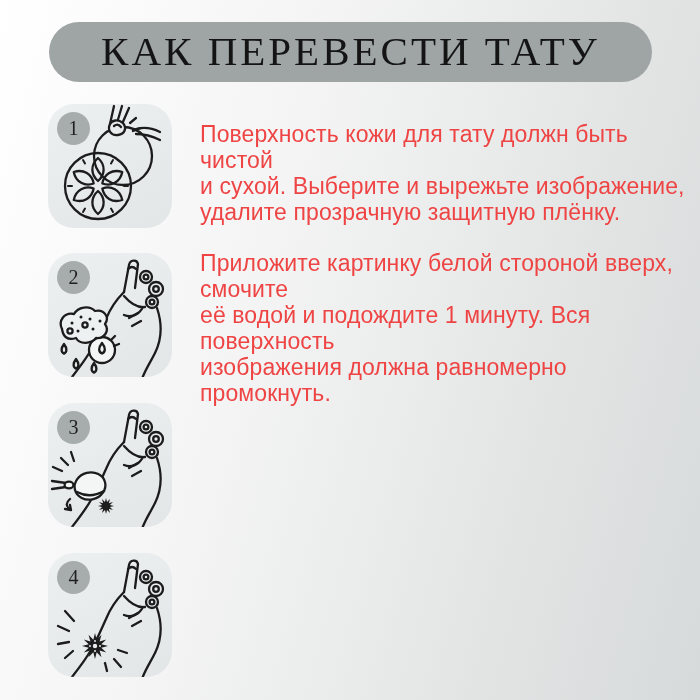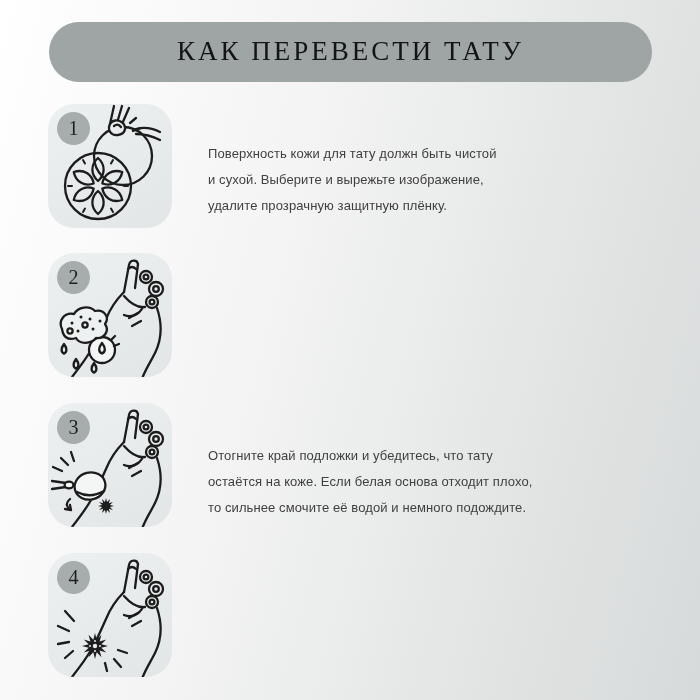--- a/index.html
+++ b/index.html
@@ -9,43 +9,43 @@
     background:linear-gradient(105deg,#ffffff 0%,#f4f4f4 38%,#e2e4e4 75%,#d7dada 100%);
     position:relative;
   }
   .title-pill{
     position:absolute;left:49px;top:22px;width:603px;height:60px;
     background:#9ea5a4;border-radius:31px;
     display:flex;align-items:center;justify-content:center;
   }
   .title-pill span{
     font-family:"Liberation Serif","DejaVu Serif",serif;
-    font-size:27px;color:#141414;letter-spacing:3px;white-space:nowrap;
+    font-size:41px;color:#141414;letter-spacing:3px;white-space:nowrap;
     transform:translateY(-1px);
   }
   .step{position:absolute;left:0;right:0;height:124px;}
   .step-1{top:104px;} .step-2{top:253px;} .step-3{top:403px;} .step-4{top:553px;}
   .card{
     position:absolute;left:48px;top:0;width:124px;height:124px;
     background:linear-gradient(150deg,#edf0f0 0%,#e7eaeb 60%,#e2e6e7 100%);
     border-radius:26px;overflow:hidden;
   }
   .card svg{position:absolute;inset:0;}
   .badge{
     position:absolute;left:9px;top:8px;width:33px;height:33px;border-radius:50%;
     background:#a7acad;display:flex;align-items:center;justify-content:center;z-index:2;
   }
   .badge span{
     font-family:"Liberation Serif","DejaVu Serif",serif;
     font-size:20px;color:#1f1f1f;
   }
   .step-text{
     position:absolute;left:196px;top:50%;transform:translateY(-47%);
-    margin:12px;white-space:pre-line;
-    font-size:13px;line-height:26px;color:#404040;letter-spacing:0.1px;
+    margin:4px;white-space:pre-line;
+    font-size:23px;line-height:26px;color:#ef4444;letter-spacing:0.1px;
   }
   .step-2 .step-text,.step-3 .step-text,.step-4 .step-text{transform:translateY(-44%);}
   .defs-holder{position:absolute;width:0;height:0;overflow:hidden;}
 </style>
 </head>
 <body>
 
 <svg class="defs-holder" aria-hidden="true">
   <defs>
     <g id="hand-line" fill="none" stroke="#1c1c1c" stroke-width="2.3" stroke-linecap="round" stroke-linejoin="round">
@@ -145,43 +145,43 @@
         <circle cx="37" cy="72" r="2.6"></circle>
           <circle cx="22" cy="78" r="2.6"></circle>
         <g>
           <path transform="translate(16,96)" d="M0 -5 C3.2 -1 3.2 3.2 0 4.6 C-3.2 3.2 -3.2 -1 0 -5 Z"></path>
           <path transform="translate(28,111)" d="M0 -5 C3.2 -1 3.2 3.2 0 4.6 C-3.2 3.2 -3.2 -1 0 -5 Z"></path>
           <path transform="translate(46,115)" d="M0 -5 C3.2 -1 3.2 3.2 0 4.6 C-3.2 3.2 -3.2 -1 0 -5 Z"></path>
         </g>
       </g>
     </svg>
   </div>
+  <p class="step-text">Приложите картинку белой стороной вверх, смочите
+её водой и подождите 1 минуту. Вся поверхность
+изображения должна равномерно промокнуть.</p>
 </div>
 
 <div class="step step-3">
   <div class="card">
     <div class="badge">
       <span>3</span>
     </div>
     <svg viewBox="0 0 124 124" width="124" height="124">
       <use href="#hand-line" transform="translate(16,2)"></use>
       <g fill="none" stroke="#1c1c1c" stroke-width="2.3" stroke-linecap="round" stroke-linejoin="round">
         <use href="#star-mandala" transform="translate(58,103) scale(0.62)" fill="#1d1d1d" stroke="none"></use>
         <ellipse cx="42" cy="83" rx="15.5" ry="13.5" transform="rotate(-14 42 83)" fill="#f4f6f6"></ellipse>
         <path d="M29 89 Q42 96 56 88"></path>
         <path d="M4 78 L18 80 M4 86 L18 84"></path>
         <ellipse cx="21" cy="82" rx="4.4" ry="3.4" fill="#f4f6f6"></ellipse>
         <path d="M20 62 l-7 -7 M26 58 l-3 -9 M14 68 l-9 -4"></path>
         <path d="M22 96 Q15 102 23 107 M23 107 l-6 -1 M23 107 l-1 -5"></path>
       </g>
     </svg>
   </div>
-  <p class="step-text">Отогните край подложки и убедитесь, что тату
-остаётся на коже. Если белая основа отходит плохо,
-то сильнее смочите её водой и немного подождите.</p>
 </div>
 
 <div class="step step-4">
   <div class="card">
     <div class="badge">
       <span>4</span>
     </div>
     <svg viewBox="0 0 124 124" width="124" height="124">
       <use href="#hand-line" transform="translate(16,2)"></use>
       <g>

